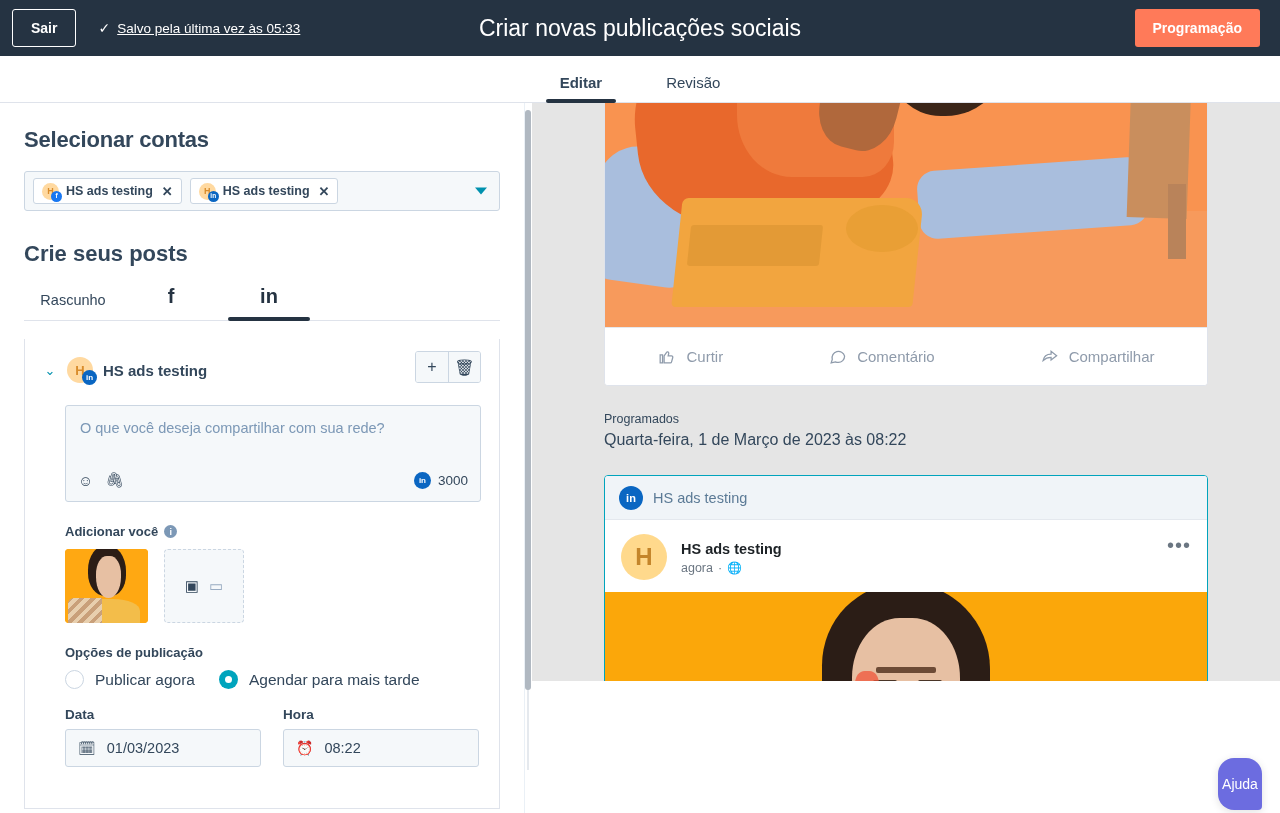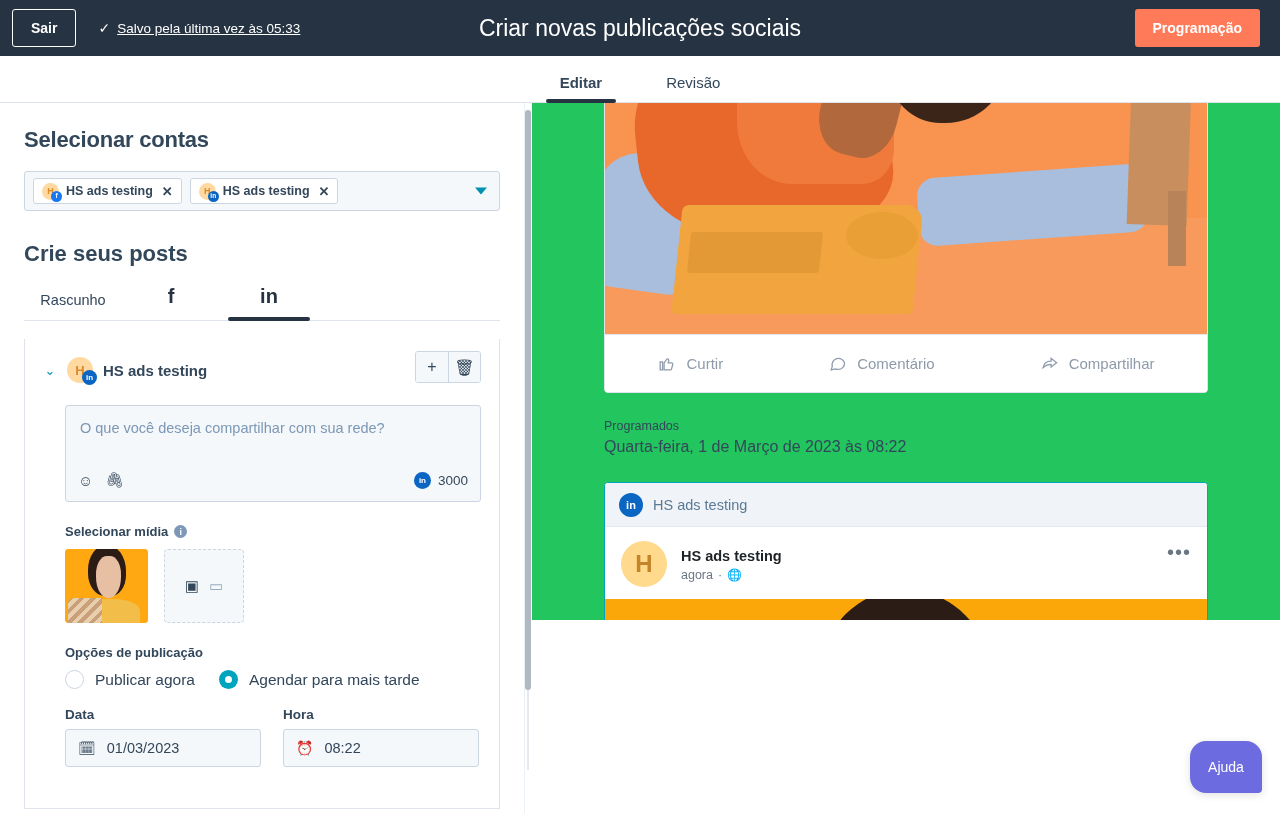--- a/index.html
+++ b/index.html
@@ -240,22 +240,22 @@
     z-index: 20;
   }
   .lscroll .track { width: 2px; height: 100%; background: #e5e9ee; margin-left: 2px; }
   .lscroll .thumb {
     position: absolute; top: 0; left: 0; width: 6px; height: 580px;
     background: #b0b8c1; border-radius: 3px;
   }
 
   
   .rightpanel {
-    position: absolute; top: 103px; left: 532px; width: 748px; height: 517px;
-    background: #22c55e; overflow: hidden; padding: 8px 72px 0 72px;
+    position: absolute; top: 103px; left: 532px; width: 748px; height: 578px;
+    background: #e5e5e5; overflow: hidden; padding: 1px 72px 0 72px;
   }
   .fbcard {
     margin-top: 0; background: #ffffff; border: 1px solid #dfe3eb;
     border-radius: 4px; overflow: hidden; width: 604px;
     position: relative; top: -118px;
   }
   .fbcard-img { width: 100%; height: 340px; position: relative; overflow: hidden; }
   .fbcard-actions {
     display: flex; align-items: center; justify-content: space-around;
     height: 58px; border-top: 1px solid #e4e8ee; background: #fff;
@@ -294,22 +294,22 @@
   .li-name { font-size: 14.5px; font-weight: 700; color: #1d2226; }
   .li-sub { font-size: 12.5px; color: #6b7682; margin-top: 3px;
     display: flex; align-items: center; gap: 5px; }
   .li-globe { font-size: 12px; }
   .li-more { margin-left: auto; color: #6b7682; font-size: 20px; letter-spacing: 1px;
     cursor: pointer; align-self: flex-start; }
   .licard-img { width: 100%; height: 220px; position: relative; overflow: hidden; }
 
   
   .helpbtn {
-    position: absolute; right: 18px; bottom: 20px;
-    width: 72px; height: 52px; border-radius: 16px 16px 4px 16px;
+    position: absolute; right: 18px; bottom: 3px;
+    width: 44px; height: 52px; border-radius: 16px 16px 4px 16px;
     background: #6c6ce0; color: #ffffff; font-size: 14px;
     display: flex; align-items: center; justify-content: center;
     cursor: pointer; z-index: 50;
     box-shadow: 0 2px 8px rgba(0,0,0,0.12);
   }
 
   
   .photoA { position: absolute; inset: 0; background: #f99350; }
   .photoA .floor { position: absolute; left: 0; right: 0; bottom: 0; height: 34%;
     background: #f79a5c; }
@@ -501,21 +501,21 @@
             <span>🖇</span>
           </div>
           <div class="counter">
             <span class="li-dot">in</span>
             <span>3000</span>
           </div>
         </div>
       </div>
 
       <div class="media-label">
-        <span>Selecionar mídia</span>
+        <span>Adicionar você</span>
         <span class="info-dot">i</span>
       </div>
       <div class="media-row">
         <div class="media-thumb">
           <div class="thumbPhoto">
             <span class="hair"></span>
               <span class="face"></span>
             <span class="shirt"></span>
               <span class="stripes"></span>
           </div>

